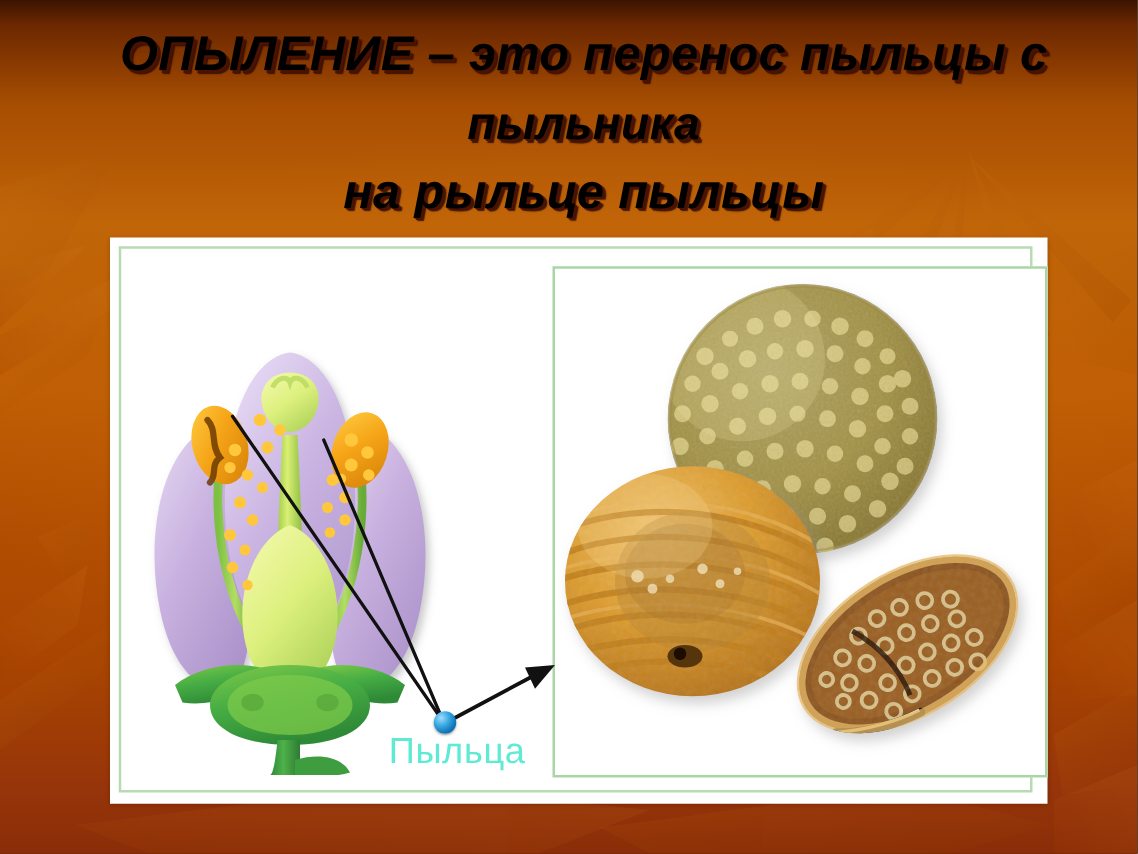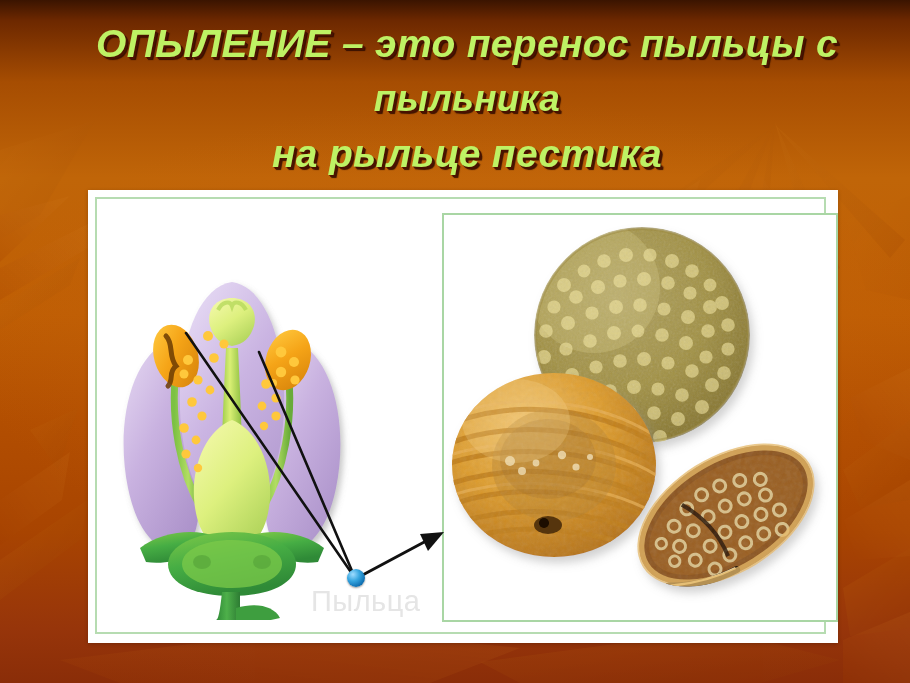--- a/index.html
+++ b/index.html
@@ -64,21 +64,21 @@
     z-index: 6;
     pointer-events: none;
   }
   .title-line {
     font-family: "Liberation Sans", sans-serif;
     font-weight: bold;
     font-style: italic;
     font-size: 39px;
     line-height: 55px;
     letter-spacing: 0.3px;
-    color: #bef264;
+    color: #000000;
     text-shadow:
       2px 2px 0 #4a1200,
       3px 3px 1px rgba(40,8,0,0.85),
       1px 1px 0 #6b1c00;
     white-space: pre;
     padding-left: 24px;
   }
   .title-line.l1 { font-size: 39px; }
   .title-line.l2 { font-size: 37px; }
   .title-line.l3 { font-size: 39px; }
@@ -127,21 +127,21 @@
   .pollen-svg { position: absolute; left: 0; top: 0; }
 
   
   .leaders { position: absolute; left: 0; top: 0; z-index: 5; pointer-events: none; }
   .label-pollen {
     position: absolute;
     left: 311px;
     top: 585px;
     font-family: "Liberation Sans", sans-serif;
     font-size: 29px;
-    color: #e5e5e5;
+    color: #5eead4;
     letter-spacing: 0.5px;
     z-index: 6;
     white-space: nowrap;
   }
   .pollen-node {
     position: absolute;
     left: 347px;
     top: 569px;
     width: 18px;
     height: 18px;
@@ -207,21 +207,21 @@
       <g opacity="0.45">
         <path d="M60 660 L320 628 L520 648 L430 683 L120 683 Z" fill="url(#lfB)"></path>
         <path d="M480 662 L720 630 L840 660 L760 683 L520 683 Z" fill="url(#lfA)"></path>
       </g>
     </svg>
   </div>
 
   <div class="title">
     <div class="title-line l1">ОПЫЛЕНИЕ – это перенос пыльцы с</div>
     <div class="title-line l2">пыльника</div>
-    <div class="title-line l3">на рыльце пестика</div>
+    <div class="title-line l3">на рыльце пыльцы</div>
   </div>
 
   <div class="panel">
     <div class="panel-frame"></div>
 
     <div class="flower">
       <svg width="270" height="380" viewBox="0 0 270 380">
         <defs>
           <linearGradient id="petL" x1="0.15" y1="0" x2="0.9" y2="1">
             <stop offset="0%" stop-color="#e2d4f0"></stop>

